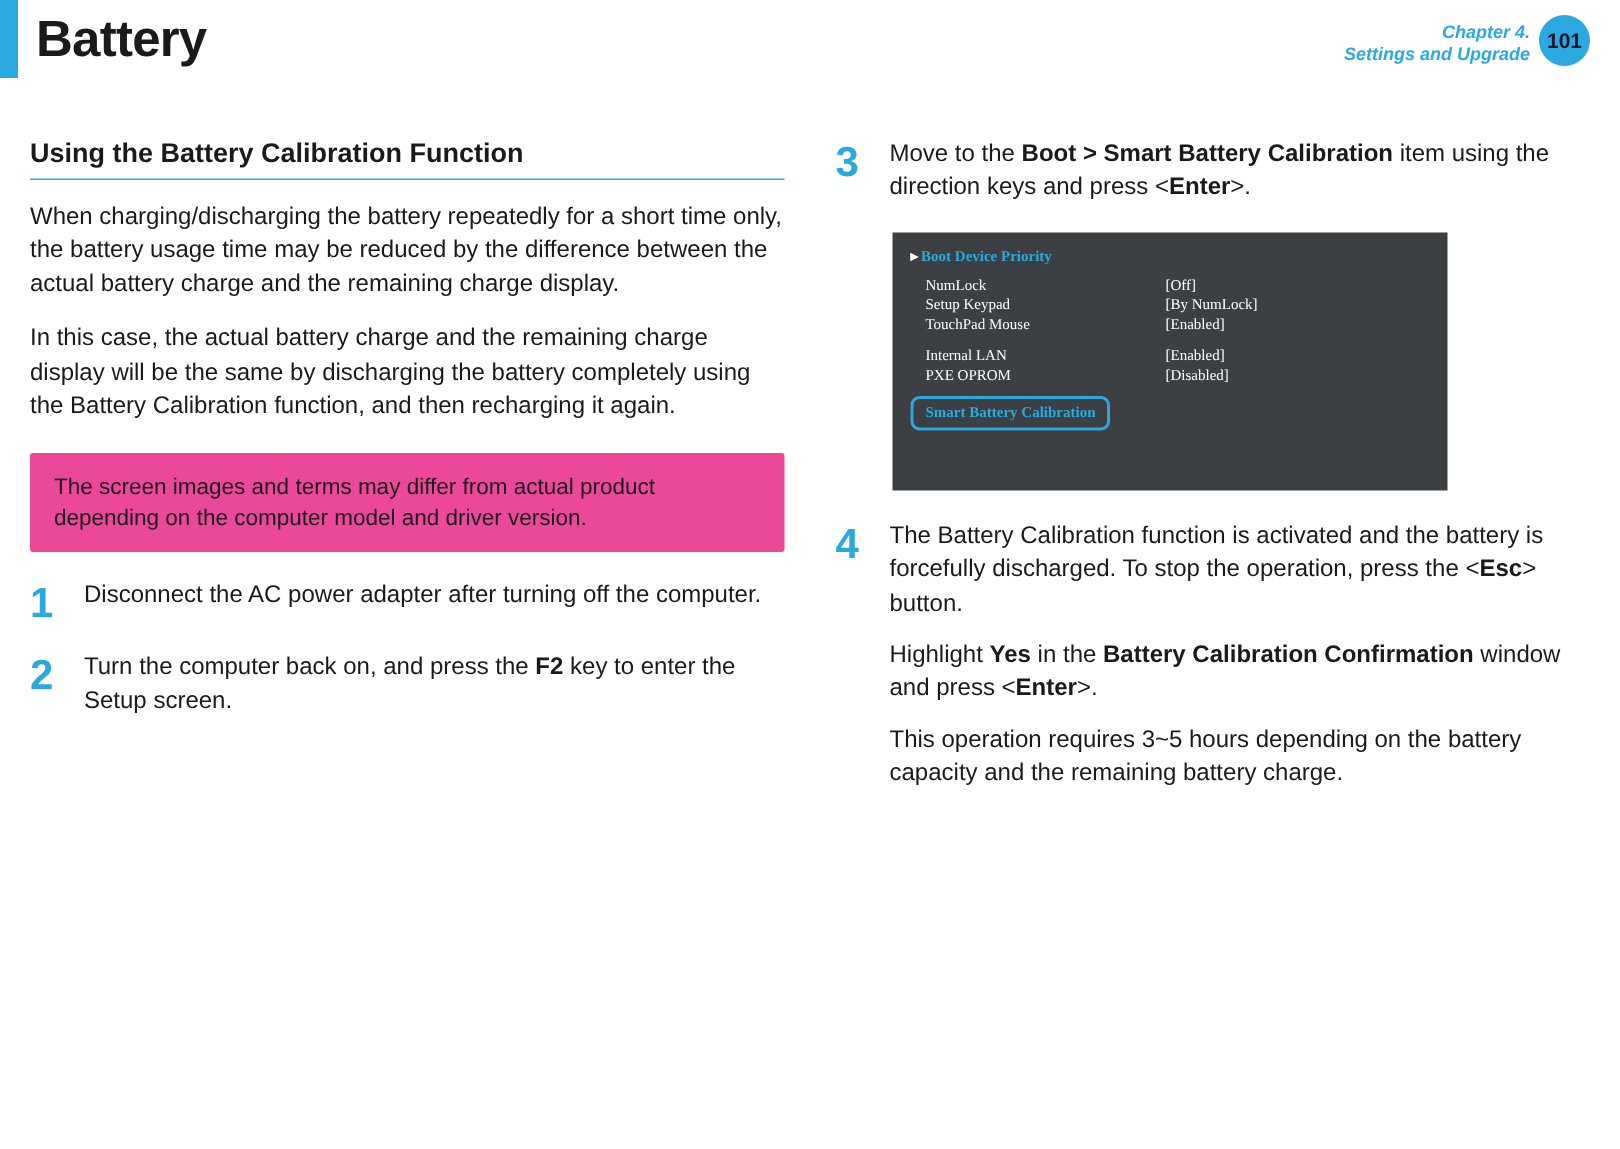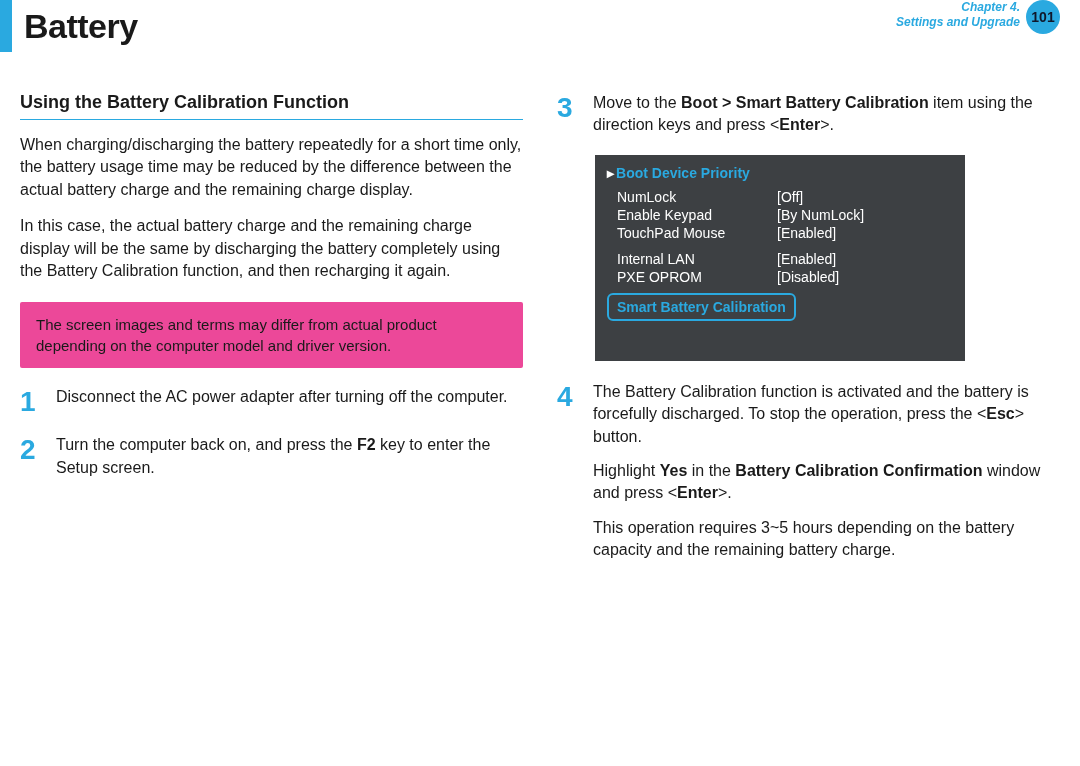--- a/index.html
+++ b/index.html
@@ -3,42 +3,42 @@
 <meta charset="utf-8">
 <style>
   * { box-sizing: border-box; margin: 0; padding: 0; }
   html, body { width: 1080px; height: 766px; background: #fff; font-family: "Segoe UI", "Helvetica Neue", Arial, sans-serif; color: #1a1a1a; }
   .page { position: relative; width: 1080px; height: 628px; padding: 0 20px 20px 20px; }
 
   
   .header { position: relative; height: 52px; }
   .header-bar { position: absolute; left: -20px; top: 0; width: 12px; height: 52px; background: #2aa9e0; }
   .page-title { font-size: 34px; font-weight: 800; letter-spacing: -0.5px; line-height: 52px; padding-left: 4px; }
-  .header-right { position: absolute; right: 0; top: 0; display: flex; align-items: flex-start; height: 44px; }
+  .header-right { position: absolute; right: 0; top: 0; display: flex; align-items: flex-end; height: 44px; }
   .chapter-block { text-align: right; color: #2aa9e0; font-weight: 700; font-size: 12px; font-style: italic; line-height: 1.25; margin-right: 6px; }
   .page-badge { width: 34px; height: 34px; border-radius: 50%; background: #2aa9e0; color: #0f172a; display: flex; align-items: center; justify-content: center; font-weight: 700; font-size: 14px; }
 
   
   .columns { display: flex; gap: 34px; margin-top: 40px; }
   .col { flex: 1 1 0; min-width: 0; }
 
   .section-heading { font-size: 18px; font-weight: 700; padding-bottom: 6px; border-bottom: 1px solid #2aa9e0; margin-bottom: 14px; }
   p.body { font-size: 16px; line-height: 1.4; margin-bottom: 14px; }
   .bold { font-weight: 700; }
 
   .note-box { background: #ec4899; padding: 12px 16px; font-size: 15px; line-height: 1.4; border-radius: 2px; margin: 20px 0 18px 0; }
 
   .step { display: flex; align-items: flex-start; gap: 12px; margin-bottom: 18px; }
   .step-num { flex: 0 0 24px; color: #2aa9e0; font-size: 28px; font-weight: 700; line-height: 1; padding-top: 2px; }
   .step-body { flex: 1 1 auto; font-size: 16px; line-height: 1.4; }
   .step-body p { margin-bottom: 12px; }
   .step-body p:last-child { margin-bottom: 0; }
 
   
-  .bios { width: 370px; margin: 12px 0 20px 38px; background: #3d4043; color: #fff; font-family: Liberation Sans, sans-serif; font-size: 14px; padding: 10px 12px 40px 12px; }
+  .bios { width: 370px; margin: 12px 0 20px 38px; background: #3d4043; color: #fff; font-family: Liberation Serif, serif; font-size: 10px; padding: 10px 12px 40px 12px; }
   .bios .tri { color: #fff; margin-right: 2px; }
   .bios-header { color: #2aa9e0; font-weight: 700; margin-bottom: 8px; }
   .bios-row { display: flex; margin-bottom: 2px; }
   .bios-row .k { width: 170px; padding-left: 10px; }
   .bios-row .v {}
   .bios-gap { height: 8px; }
   .bios-hl { display: inline-block; border: 2px solid #2aa9e0; border-radius: 6px; padding: 4px 8px; margin-top: 6px; color: #2aa9e0; font-weight: 700; }
 </style>
 </head>
 <body>
@@ -90,21 +90,21 @@
         </div>
       </div>
 
       <div class="bios">
         <div class="bios-header"><span class="tri">▸</span><span>Boot Device Priority</span></div>
         <div class="bios-row">
             <div class="k">NumLock</div>
             <div class="v">[Off]</div>
           </div>
         <div class="bios-row">
-            <div class="k">Enable Keypad</div>
+            <div class="k">Setup Keypad</div>
             <div class="v">[By NumLock]</div>
           </div>
         <div class="bios-row">
             <div class="k">TouchPad Mouse</div>
             <div class="v">[Enabled]</div>
           </div>
         <div class="bios-gap"></div>
         <div class="bios-row">
             <div class="k">Internal LAN</div>
             <div class="v">[Enabled]</div>

